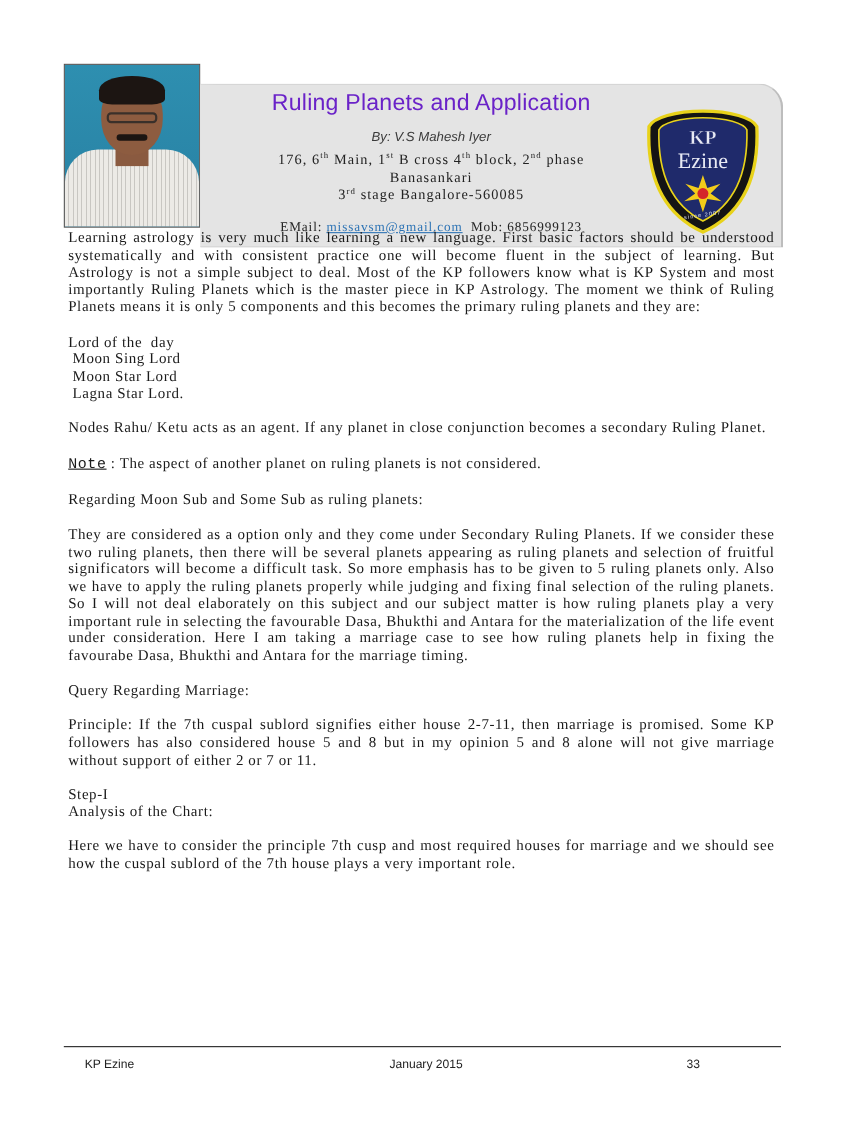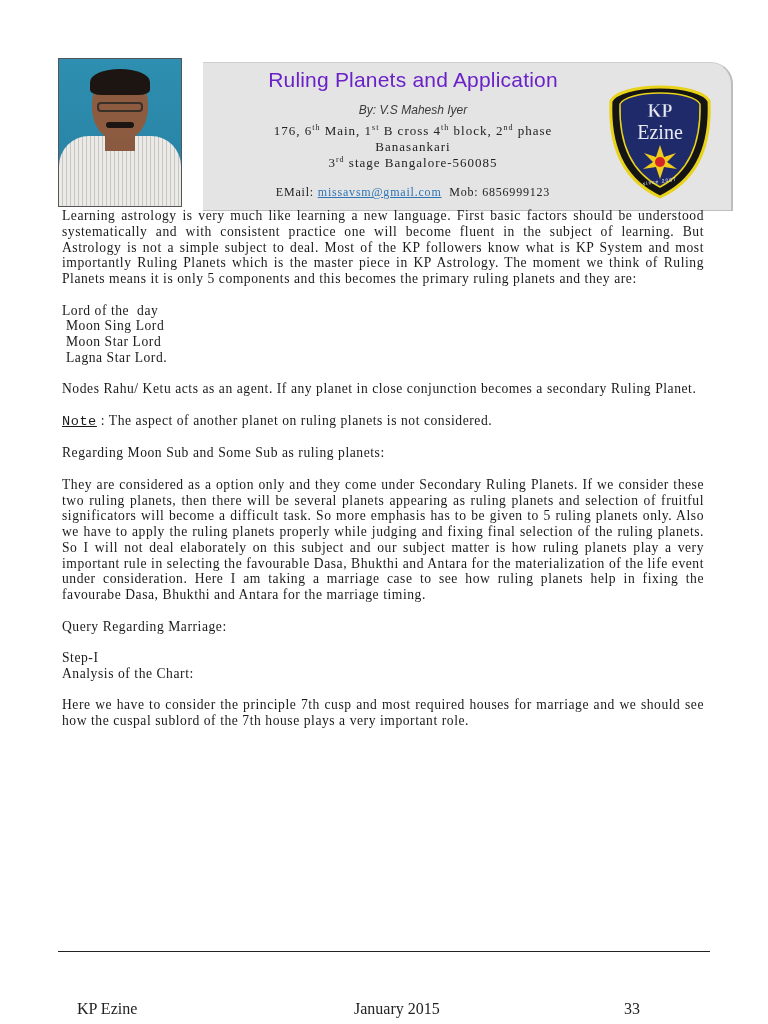--- a/index.html
+++ b/index.html
@@ -35,25 +35,24 @@
   }
   .photo .glasses {
     position: absolute; left: 38px; top: 43px; width: 46px; height: 10px;
     border: 2px solid #3a302a; border-radius: 4px; box-sizing: border-box;
   }
   .photo .mustache {
     position: absolute; left: 47px; top: 63px; width: 28px; height: 6px;
     background: #1c1512; border-radius: 4px;
   }
   .panel {
-    position: absolute; left: 124px; top: 4px; width: 530px; height: 149px;
+    position: absolute; left: 124px; top: 18px; width: 530px; height: 149px;
     background: #e4e4e4; border-top: 1px solid #cfcfcf; border-right: 2px solid #bdbdbd;
     border-bottom: 1px solid #bdbdbd; box-sizing: border-box;
     border-top-right-radius: 22px;
-    margin-left: 21px;
   }
   .title {
     position: absolute; left: 0; width: 420px; top: 5px; text-align: center;
     font-family: "Liberation Sans", "DejaVu Sans", sans-serif;
     font-size: 21px; color: #6a22c8; letter-spacing: 0.2px;
   }
   .byline {
     position: absolute; left: 0; width: 420px; top: 40px; text-align: center;
     font-family: "Liberation Sans", "DejaVu Sans", sans-serif;
     font-style: italic; font-size: 12px; color: #3a3a3a;
@@ -81,22 +80,22 @@
   }
   .body p { margin: 0 0 15.75px 0; }
   .body .list { margin: 0 0 15.75px 0; }
   .body .list div { white-space: pre; }
   .body u { text-decoration: underline; font-family: Liberation Mono, monospace; }
   .body .tight { margin-bottom: 0; }
   .footer-rule {
     position: absolute; left: 58px; top: 951px; width: 652px; height: 1px; background: #222;
   }
   .footer {
-    position: absolute; top: 962px; font-family: Liberation Serif, serif;
-    font-size: 16px; color: #222; margin-top: 38px;
+    position: absolute; top: 962px; font-family: Liberation Sans, sans-serif;
+    font-size: 11px; color: #222;
   }
   .f-left { left: 77px; }
   .f-mid { left: 354px; }
   .f-right { left: 624px; }
 </style>
 </head>
 <body>
 
 <div class="header">
   <div class="photo">
@@ -134,20 +133,21 @@
     <div>Lord of the  day</div>
     <div> Moon Sing Lord</div>
     <div> Moon Star Lord</div>
     <div> Lagna Star Lord.</div>
   </div>
   <p>Nodes Rahu/ Ketu acts as an agent.  If  any planet in close conjunction becomes a secondary Ruling Planet.</p>
   <p><u>Note</u><span> : The aspect of another planet on ruling planets is not considered.</span></p>
   <p>Regarding Moon Sub and Some Sub as ruling planets:</p>
   <p>They are considered as  a option only and they come under Secondary Ruling Planets.  If we consider these two ruling planets, then there will be several planets appearing as  ruling planets and selection of fruitful significators will become a difficult task.  So more  emphasis has to be given to 5 ruling planets only.  Also we have to apply the ruling planets properly while judging and fixing final selection of the ruling planets. So I will not deal elaborately on this subject and our subject matter is how ruling planets play a very important rule in selecting the favourable Dasa, Bhukthi and Antara for the materialization of the life event under consideration.  Here I am taking a marriage case  to see how ruling planets help in fixing the favourabe Dasa, Bhukthi and Antara for the marriage timing.</p>
   <p>Query Regarding Marriage:</p>
+  <p>Principle:  If the 7th cuspal sublord signifies either house 2-7-11, then marriage is promised. Some KP followers has also considered house 5 and 8 but in my opinion 5 and 8 alone will not give marriage without support of either 2 or 7 or 11.</p>
   <p class="tight">Step-I</p>
   <p>Analysis of the Chart:</p>
   <p>Here we have to consider the principle 7th cusp and most required houses for marriage and we should see how the cuspal sublord of the 7th house plays a very important role.</p>
 </div>
 
 <div class="footer-rule"></div>
 <div class="footer f-left">KP Ezine</div>
 <div class="footer f-mid">January 2015</div>
 <div class="footer f-right">33</div>
 

